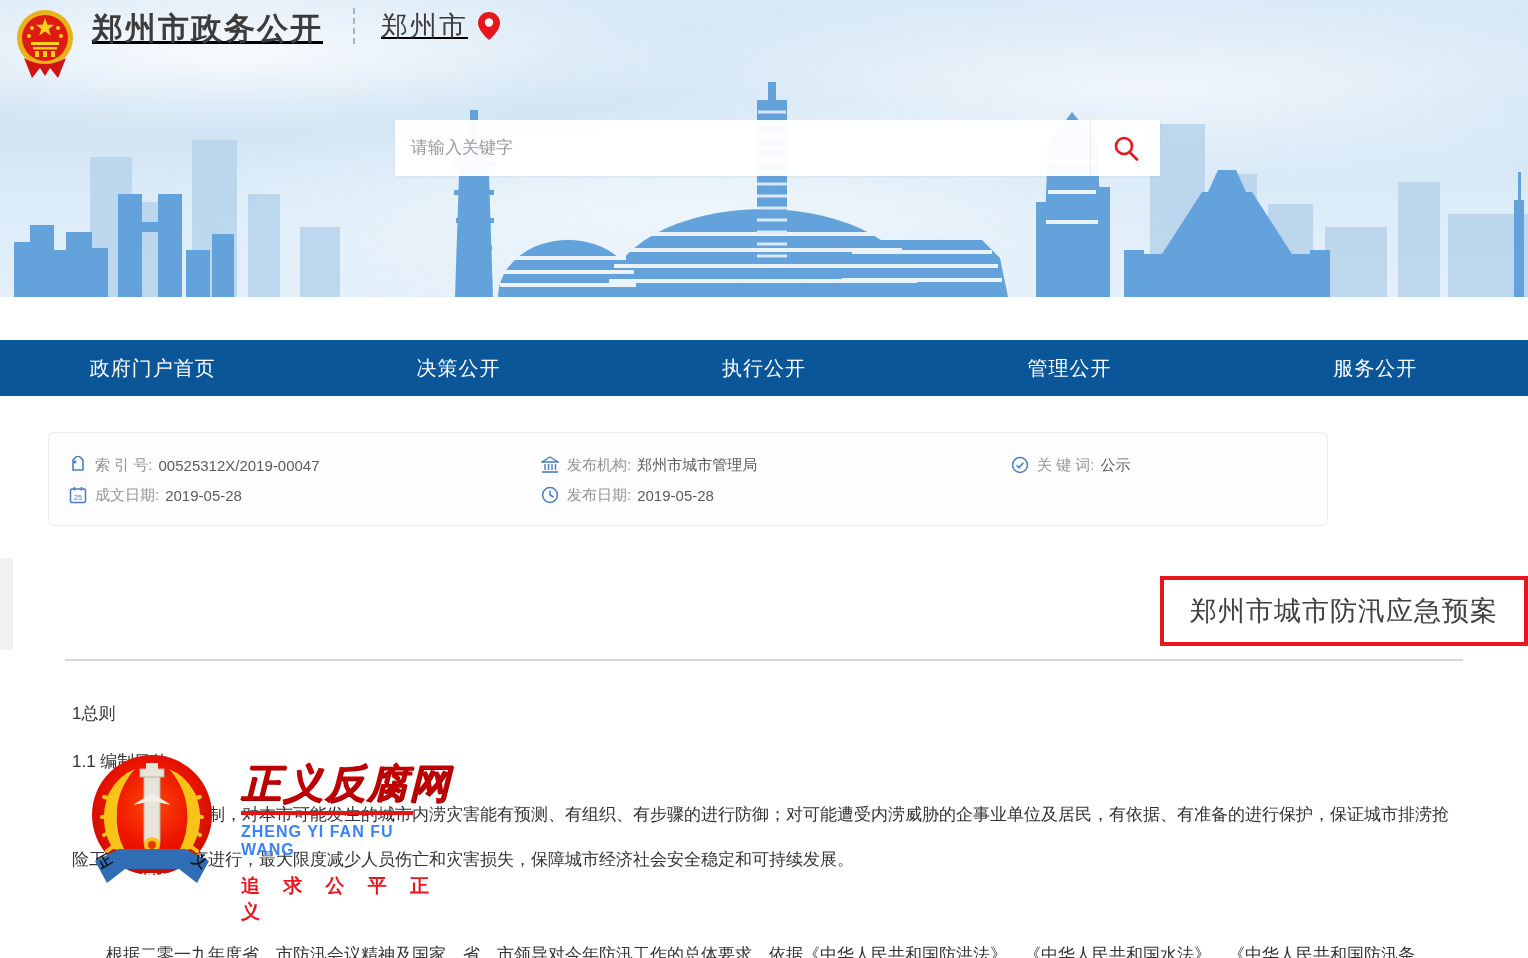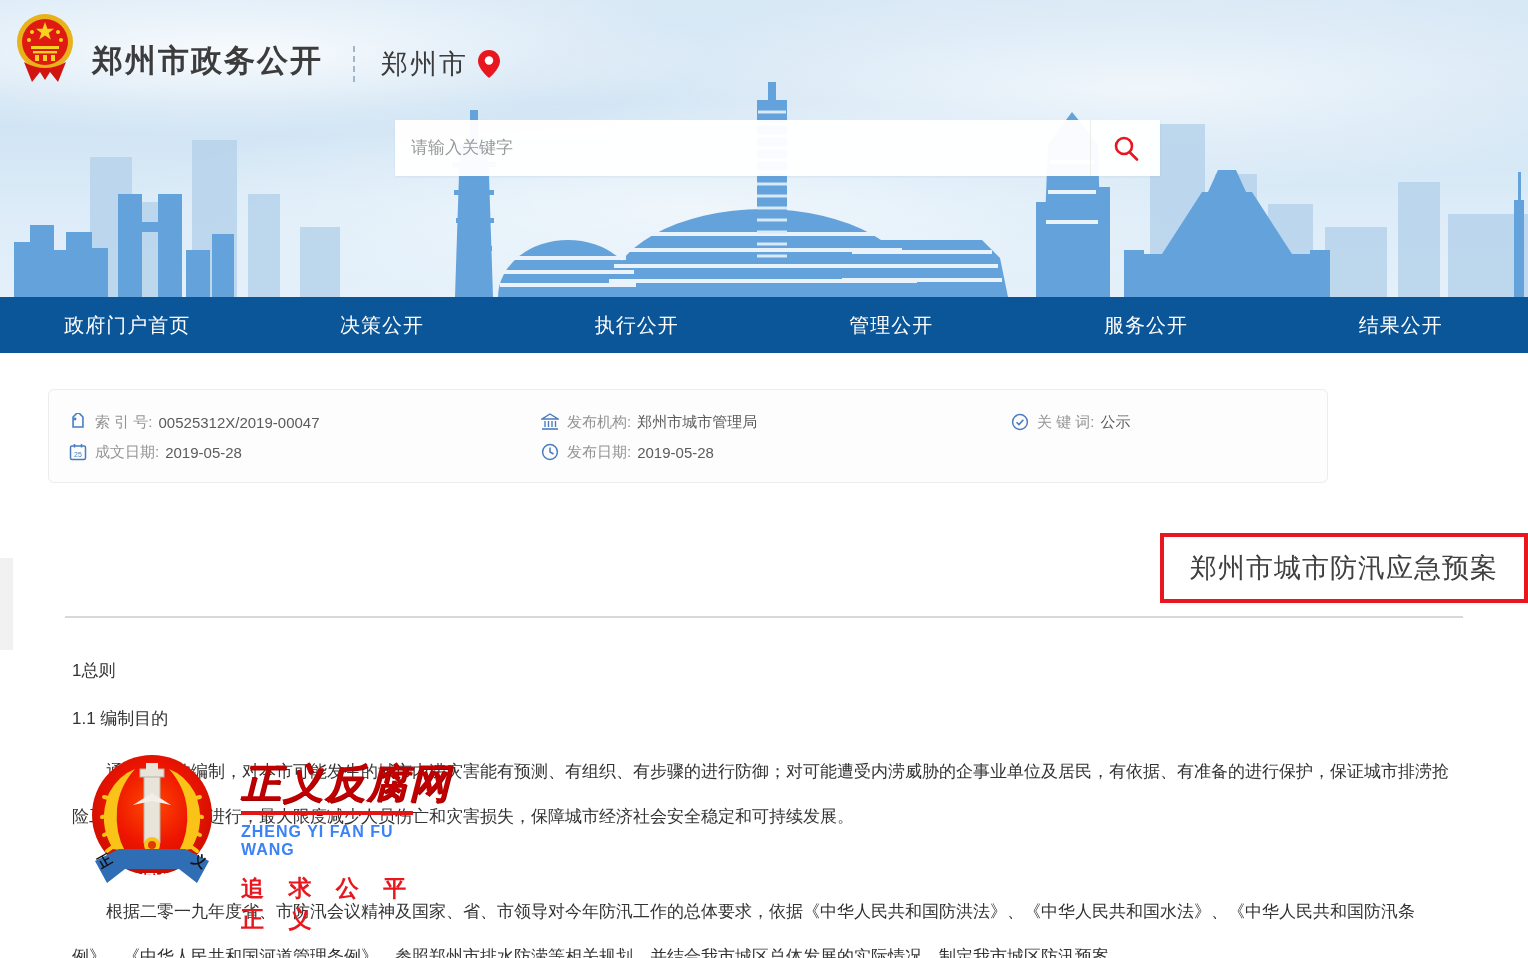--- a/index.html
+++ b/index.html
@@ -10,21 +10,21 @@
     position:relative; width:1528px; height:297px;
     background:
       radial-gradient(ellipse 700px 120px at 15% 18%, rgba(255,255,255,.85), rgba(255,255,255,0) 70%),
       radial-gradient(ellipse 900px 140px at 75% 30%, rgba(255,255,255,.7), rgba(255,255,255,0) 70%),
       radial-gradient(ellipse 800px 160px at 45% 70%, rgba(255,255,255,.55), rgba(255,255,255,0) 70%),
       linear-gradient(180deg, #d9e9f6 0%, #cde2f3 35%, #dcecf8 70%, #e4f0fa 100%);
     overflow:hidden;
   }
   .skyline { position:absolute; left:0; bottom:0; width:1528px; height:215px; display:block; }
 
-  .brand { position:absolute; left:14px; top:8px; height:74px; display:flex; align-items:flex-end; z-index:3; }
+  .brand { position:absolute; left:14px; top:8px; height:74px; display:flex; align-items:flex-start; z-index:3;text-decoration:underline; }
   .emblem { width:62px; height:70px; margin-right:16px; }
   .site-title { font-size:31px; font-weight:bold; color:#3c3c3c; letter-spacing:2px; }
   .brand-sep { width:0; height:36px; border-left:2px dashed #9fb6cc; margin:0 26px 0 30px; }
   .city-name { font-size:27px; color:#3c3c3c; letter-spacing:2px; display:flex; align-items:center; }
   .pin { width:22px; height:28px; margin-left:10px; }
 
   .searchbar {
     position:absolute; left:395px; top:120px; width:765px; height:56px;
     background:rgba(255,255,255,.96); display:flex; align-items:stretch; z-index:3;
     box-shadow:0 1px 2px rgba(120,150,180,.15);
@@ -33,21 +33,21 @@
     flex:1; border:none; outline:none; background:transparent;
     font-size:17px; color:#444; padding:0 16px; font-family:"Liberation Sans", sans-serif;
   }
   .search-input::placeholder { color:#9a9a9a; }
   .search-btn {
     width:70px; border:none; border-left:1px solid #ececec; background:transparent;
     display:flex; align-items:center; justify-content:center; cursor:pointer;
   }
 
   
-  .nav { width:1528px; height:56px; background:#0a5699; display:flex; }
+  .nav { width:1528px; height:56px; background:#0a5699; display:flex;margin-top:43px; }
   .nav-item {
     flex:1; display:flex; align-items:center; justify-content:center;
     color:#fff; font-size:20px; letter-spacing:1px; cursor:pointer;
   }
 
   
   .meta-card {
     margin:36px 30px 0 48px; width:1280px;
     border:1px solid #ececec; border-radius:6px; background:#fdfdfd;
     padding:17px 0 15px 20px;
@@ -76,21 +76,21 @@
   .watermark { position:absolute; left:85px; top:753px; width:360px; height:140px; z-index:5; pointer-events:none; }
   .wm-badge { position:absolute; left:0; top:0; width:135px; height:137px; }
   .wm-right { position:absolute; left:156px; top:8px; width:210px; }
   .wm-cn {
     font-family:"DejaVu Serif", serif; font-weight:900; font-style:italic;
     font-size:40px; color:#c00000; letter-spacing:2px; line-height:44px;
     text-shadow:1px 1px 0 #a00000;
   }
   .wm-line { width:172px; height:4px; background:#e31515; margin:6px 0 8px 0; }
   .wm-en { font-size:16px; font-weight:bold; color:#3b82f6; letter-spacing:1px; }
-  .wm-slogan { font-size:23px; font-weight:bold; color:#e8171f; letter-spacing:9px; margin-top:14px; }
+  .wm-slogan { font-size:19px; font-weight:bold; color:#e8171f; letter-spacing:9px; margin-top:14px; }
 
   .edge-strip { position:absolute; left:0; top:558px; width:13px; height:92px; background:#f1f1f1; }
 </style>
 </head>
 <body>
 
 <div class="banner">
 
   <svg class="skyline" viewBox="0 0 1528 215" preserveAspectRatio="none">
 
@@ -223,21 +223,20 @@
     </button>
   </div>
 </div>
 
 <div class="nav">
   <div class="nav-item">政府门户首页</div>
   <div class="nav-item">决策公开</div>
   <div class="nav-item">执行公开</div>
   <div class="nav-item">管理公开</div>
   <div class="nav-item">服务公开</div>
-  <div class="nav-item">结果公开</div>
 </div>
 
 <div class="meta-card">
   <div class="meta-row">
     <div class="meta-item">
       <svg class="meta-icon" viewBox="0 0 18 18">
         <path d="M2 2 L9 2 L16 9 L9 16 L2 9 Z" fill="none" stroke="#4a7cc0" stroke-width="1.6" transform="rotate(45 9 9)"></path>
         <circle cx="6" cy="6" r="1.4" fill="#4a7cc0"></circle>
       </svg>
       <span class="meta-label">索 引 号:</span>

